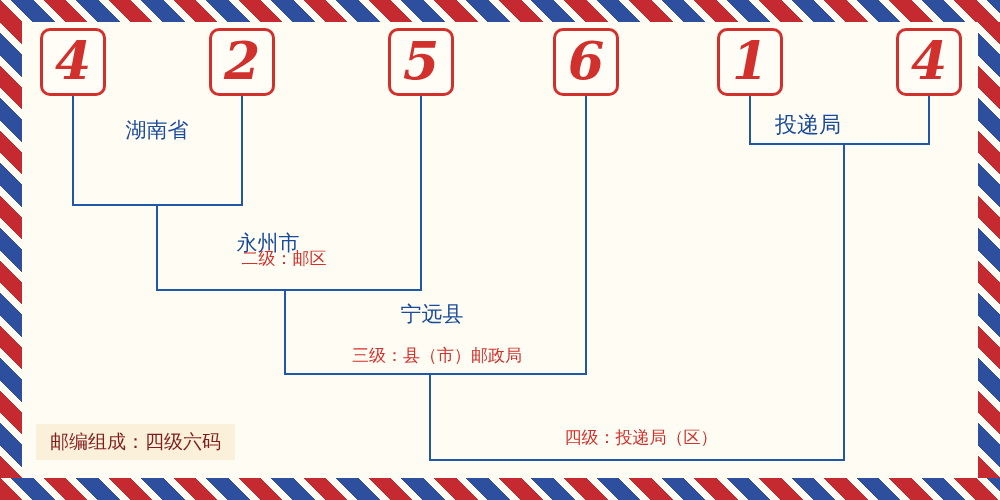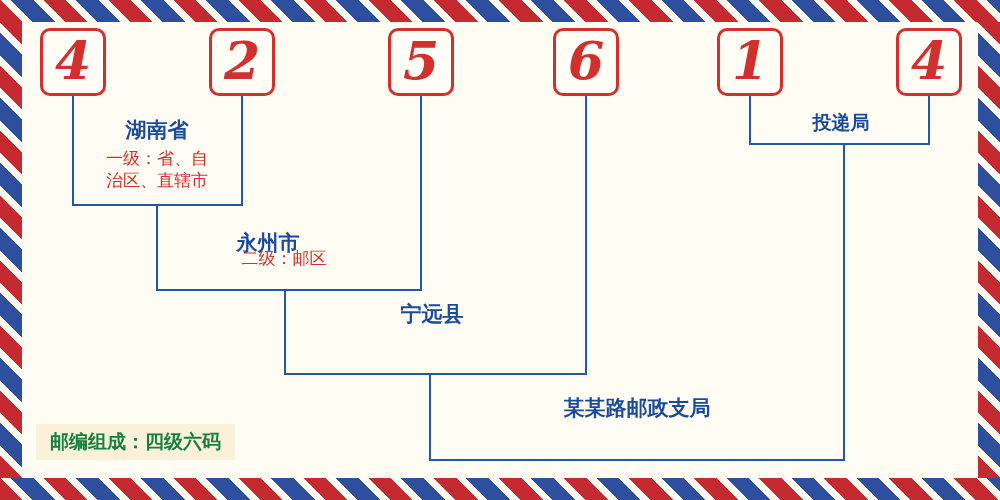--- a/index.html
+++ b/index.html
@@ -41,32 +41,32 @@
   }
 
   
   .line { position:absolute; background:#2157a8; }
   .vline { width:2px; }
   .hline { height:2px; }
 
   
   .place-name {
     position:absolute; transform:translateX(-50%);
-    color:#1a4a9b; font-weight:bold; font-size:21px;
+    color:#1a4a9b; font-weight:normal; font-size:21px;
     white-space:nowrap; text-align:left;
   }
   .level-desc {
     position:absolute; transform:translateX(-50%);
     color:#d2302c; font-size:17px; line-height:22px;
     white-space:nowrap; text-align:center;
   }
   .footer-badge {
     position:absolute; left:36px; top:424px;
-    background:#fbf1da; color:#15803d;
-    font-weight:bold; font-size:19px;
+    background:#fbf1da; color:#7f1d1d;
+    font-weight:normal; font-size:19px;
     padding:5px 14px; white-space:nowrap;
   }
 </style>
 </head>
 <body>
 
 <div class="canvas">
 
   <div class="stripe stripe-h top"></div>
   <div class="stripe stripe-h bottom"></div>
@@ -94,29 +94,26 @@
 
   <div class="line vline" style="left:749px; top:96px;  height:49px"></div>
   <div class="line vline" style="left:928px; top:96px;  height:49px"></div>
   <div class="line hline" style="left:749px; top:143px; width:181px"></div>
 
   <div class="line vline" style="left:429px; top:373px; height:88px"></div>
   <div class="line hline" style="left:429px; top:459px; width:416px"></div>
   <div class="line vline" style="left:843px; top:143px; height:318px"></div>
 
   <div class="place-name" style="left:157px; top:116px">湖南省</div>
-  <div class="level-desc" style="left:157px; top:147px">
-    <span>一级：省、自</span><br>
-    <span>治区、直辖市</span>
-  </div>
 
   <div class="place-name" style="left:268px; top:229px">永州市</div>
   <div class="level-desc" style="left:284px; top:247px">二级：邮区</div>
 
   <div class="place-name" style="left:432px; top:300px">宁远县</div>
+  <div class="level-desc" style="left:437px; top:344px">三级：县（市）邮政局</div>
 
-  <div class="place-name" style="left:637px; top:394px">某某路邮政支局</div>
+  <div class="level-desc" style="left:641px; top:426px">四级：投递局（区）</div>
 
-  <div class="place-name" style="left:841px; top:110px; font-size:19px">投递局</div>
+  <div class="place-name" style="left:808px; top:110px; font-size:22px">投递局</div>
 
   <div class="footer-badge">邮编组成：四级六码</div>
 
 </div>
 
 </body></html>

